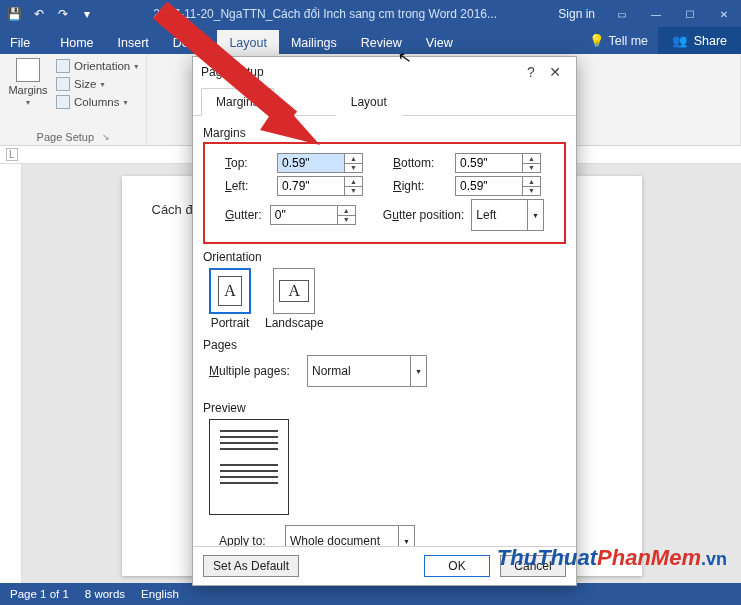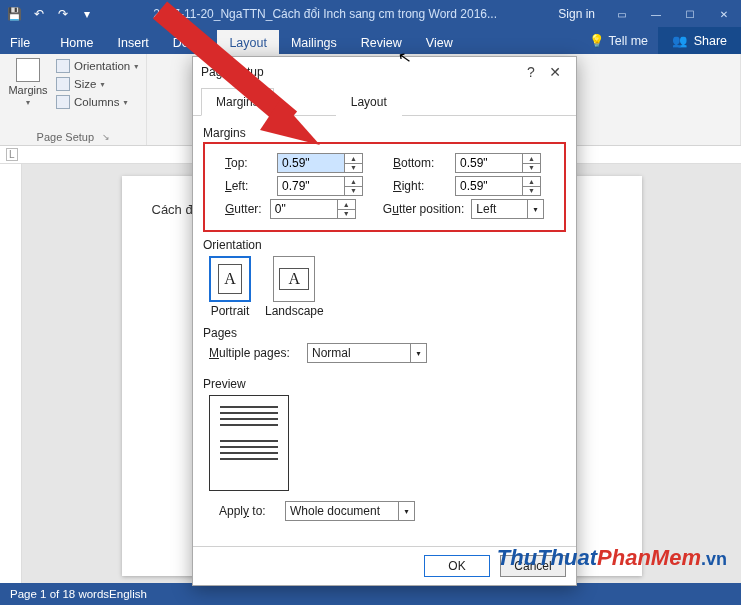--- a/index.html
+++ b/index.html
@@ -38,21 +38,21 @@
   
   .ruler { height: 18px; background: #fff; border-bottom: 1px solid #ddd; position: relative; }
   .ruler::before { content: "L"; position: absolute; left: 6px; top: 2px; font-size: 10px; color: #888; border: 1px solid #bbb; padding: 0 2px; }
 
   
   .docarea { position: absolute; left: 0; top: 164px; right: 0; bottom: 22px; background: #e6e6e6; display: flex; }
   .vruler { width: 22px; background: #fff; border-right: 1px solid #ddd; }
   .page { margin: 12px auto 0; width: 520px; height: 400px; background: #fff; box-shadow: 0 1px 4px rgba(0,0,0,.25); padding: 26px 30px; font-size: 13px; color: #333; }
 
   
-  .statusbar { position: absolute; left: 0; right: 0; bottom: 0; height: 22px; background: #2b579a; color: #fff; font-size: 11.5px; display: flex; align-items: center; padding: 0 10px; }
+  .statusbar { position: absolute; left: 0; right: 0; bottom: 0; height: 22px; background: #2b579a; color: #fff; font-size: 11.5px; display: flex; align-items: center; gap: 16px; padding: 0 10px; }
 
   
   .dialog { position: absolute; left: 192px; top: 56px; width: 385px; height: 530px; background: #fff; border: 1px solid #aaa; box-shadow: 0 4px 18px rgba(0,0,0,.35); display: flex; flex-direction: column; font-size: 12px; color: #222; }
   .dlg-title { height: 30px; display: flex; align-items: center; padding: 0 8px; }
   .dlg-title .t { flex: 1; font-size: 12px; }
   .dlg-title .help { width: 22px; text-align: center; font-size: 14px; color: #444; }
   .dlg-title .close { width: 26px; text-align: center; font-size: 14px; color: #444; }
   .dlg-tabs { display: flex; border-bottom: 1px solid #d0d0d0; padding: 0 8px; gap: 0; }
   .dlg-tabs .dtab { padding: 6px 14px; border: 1px solid transparent; font-size: 12px; position: relative; top: 1px; background: #fff; }
   .dlg-tabs .dtab.active { border: 1px solid #d0d0d0; border-bottom: 1px solid #fff; }
@@ -61,21 +61,21 @@
   .margins-box { border: 2px solid #d82a2a; padding: 6px 4px 8px; margin: 2px 0 6px; }
   .mrow { display: flex; align-items: center; margin: 3px 16px; gap: 6px; }
   .mlbl { width: 46px; }
   .mlbl.wide { width: 98px; }
   .spinner { display: flex; width: 86px; height: 20px; border: 1px solid #888; background: #fff; }
   .spinner input { border: none; width: 66px; padding: 0 4px; font-size: 12px; outline: none; }
   .spinner .spn { width: 18px; display: flex; flex-direction: column; border-left: 1px solid #888; }
   .spinner .spn div { flex: 1; display: flex; align-items: center; justify-content: center; font-size: 7px; color: #444; }
   .spinner .spn div:first-child { border-bottom: 1px solid #888; }
   .mgap { width: 18px; }
-  .combo { display: flex; width: 98px; height: 20px; border: 1px solid #888; background: #fff; align-items: center; }
+  .combo { display: flex; width: 98px; height: 32px; border: 1px solid #888; background: #fff; align-items: center; }
   .combo span { flex: 1; padding: 0 4px; }
   .combo .cv { width: 16px; text-align: center; font-size: 8px; border-left: 1px solid #888; height: 100%; display: flex; align-items: center; justify-content: center; }
 
   .orient-row { display: flex; gap: 14px; margin: 4px 0 8px 6px; }
   .orient { display: flex; flex-direction: column; align-items: center; gap: 2px; }
   .orient .thumb { width: 42px; height: 46px; border: 1px solid #888; display: flex; align-items: center; justify-content: center; background: #fff; }
   .orient.selected .thumb { border: 2px solid #1a6fd6; }
   .orient .thumb .inner { width: 24px; height: 30px; border: 1px solid #555; font-size: 16px; font-family: Georgia, serif; display: flex; align-items: center; justify-content: center; }
   .orient.landscape .thumb .inner { width: 30px; height: 22px; }
 
@@ -305,20 +305,21 @@
     <div class="mrow" style="margin-top:10px">
       <span style="width:60px">Appl<span class="underline-char">y</span> to:</span>
       <div class="combo" style="width:130px">
         <span>Whole document</span>
         <div class="cv">▾</div>
       </div>
     </div>
 
   </div>
   <div class="dlg-foot">
+    <div class="btn" style="min-width:96px">Set As Default</div>
     <div style="flex:1"></div>
     <div class="btn primary">OK</div>
     <div class="btn">Cancel</div>
   </div>
 </div>
 
 <svg class="arrow" viewBox="0 0 210 160">
   <defs></defs>
   <path d="M 40 10 L 170 120" stroke="#d82a2a" stroke-width="22" fill="none"></path>
   <polygon points="200,145 140,130 160,100" fill="#d82a2a"></polygon>

